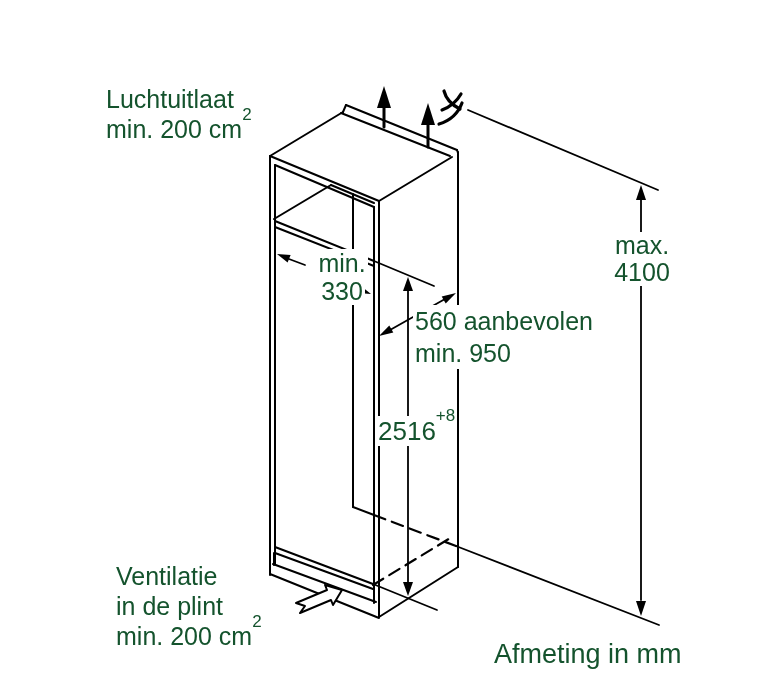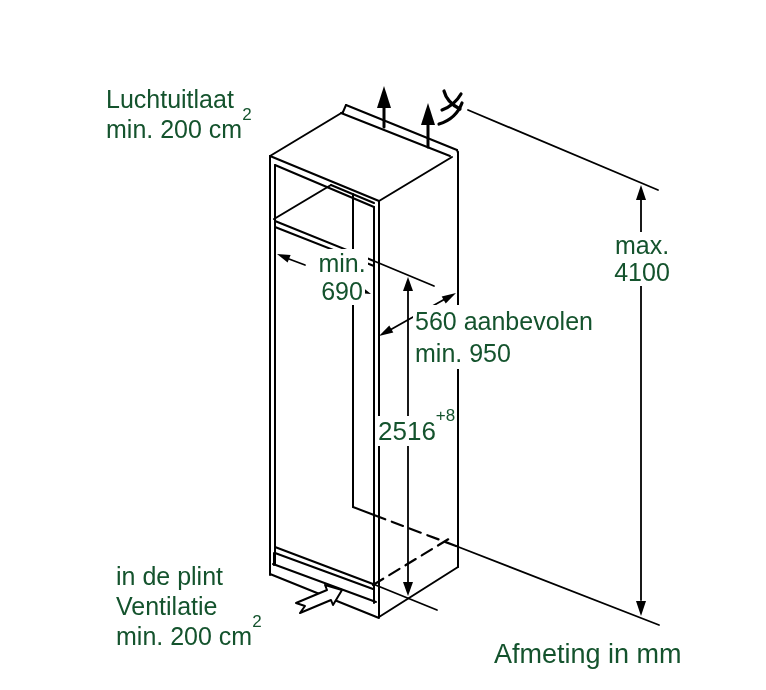--- a/index.html
+++ b/index.html
@@ -126,40 +126,40 @@
     </g>
   </svg>
 
   <div class="lbl" id="lbl-air">
     <div><span>Luchtuitlaat</span></div>
     <div><span>min. 200 cm</span><sup class="s">2</sup></div>
   </div>
 
   <div class="lbl" id="lbl-min560">
     <span class="bg">min.</span>
-    <span class="bg">690</span>
+    <span class="bg">330</span>
   </div>
 
   <div class="lbl" id="lbl-depth">
     <span class="bg">560 aanbevolen</span>
     <span class="bg">min. 950</span>
   </div>
 
   <div class="lbl" id="lbl-1772">
     <span class="bg"><span>2516</span><sup class="s">+8</sup></span>
   </div>
 
   <div class="lbl" id="lbl-max">
     <span class="bg">max.</span>
     <span class="bg">4100</span>
   </div>
 
   <div class="lbl" id="lbl-vent">
+    <div><span>Ventilatie</span></div>
     <div><span>in de plint</span></div>
-    <div><span>Ventilatie</span></div>
     <div><span>min. 200 cm</span><sup class="s">2</sup></div>
   </div>
 
   <div class="lbl" id="lbl-afmeting">
     <span>Afmeting in mm</span>
   </div>
 
 </div>
 
 </body></html>

